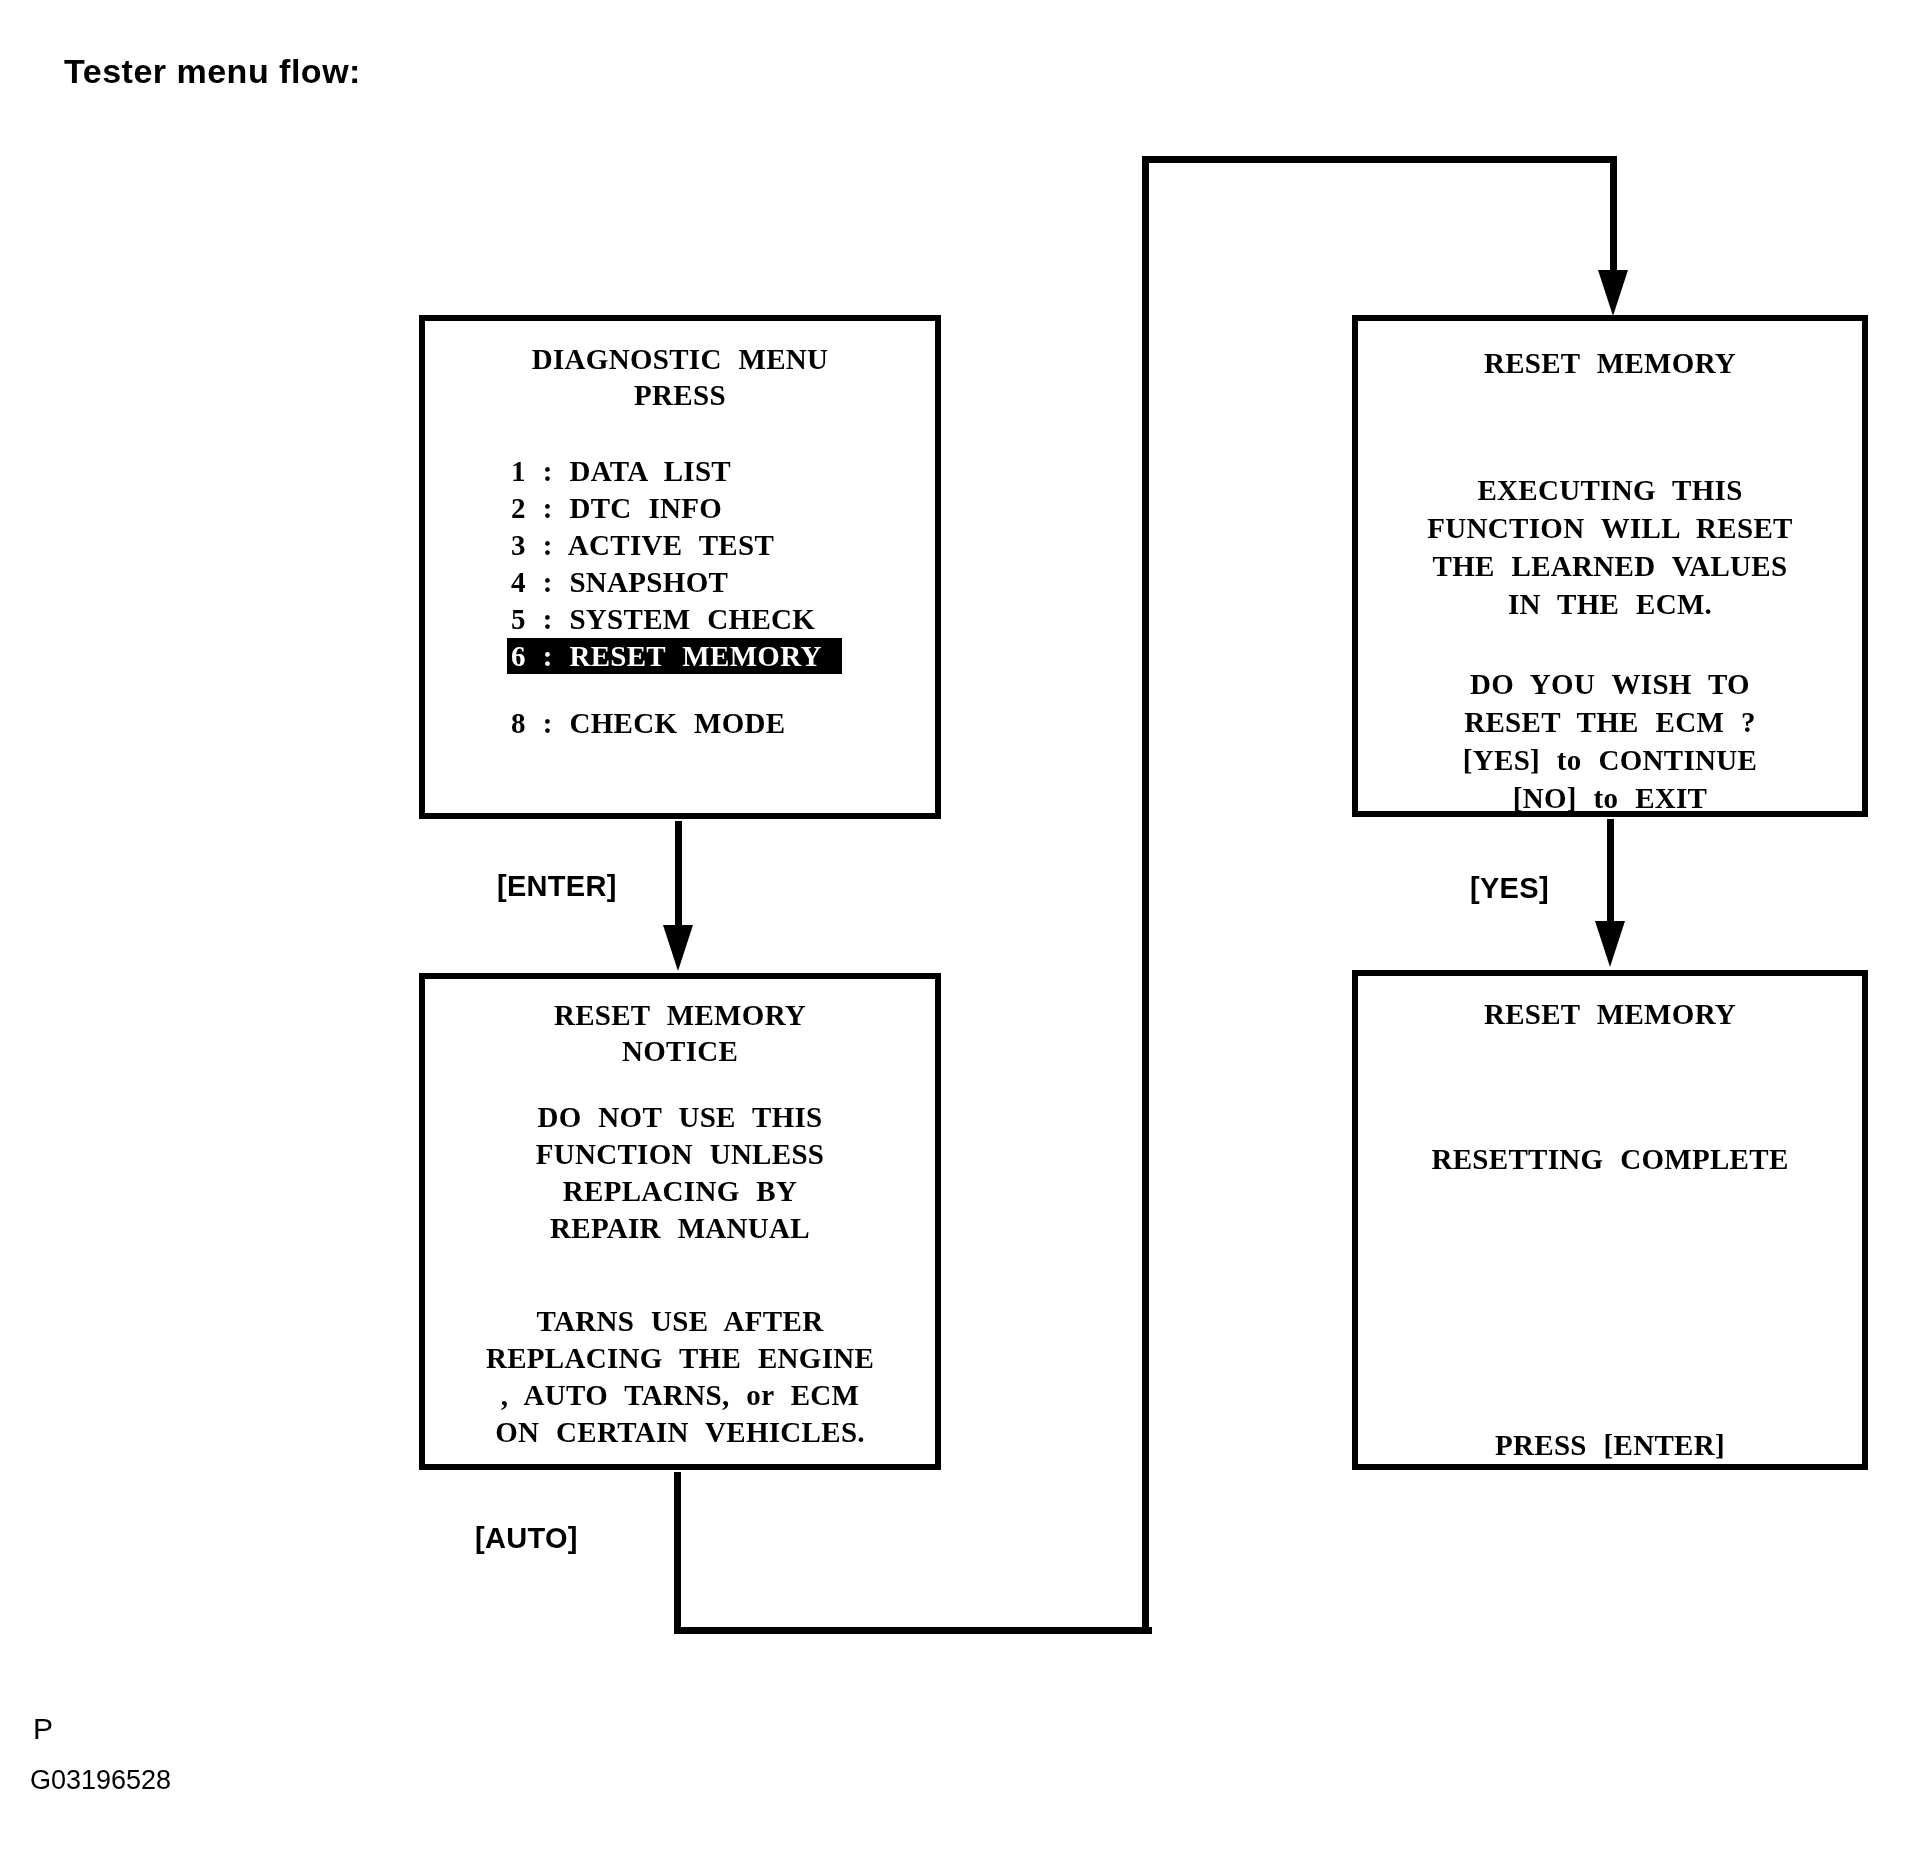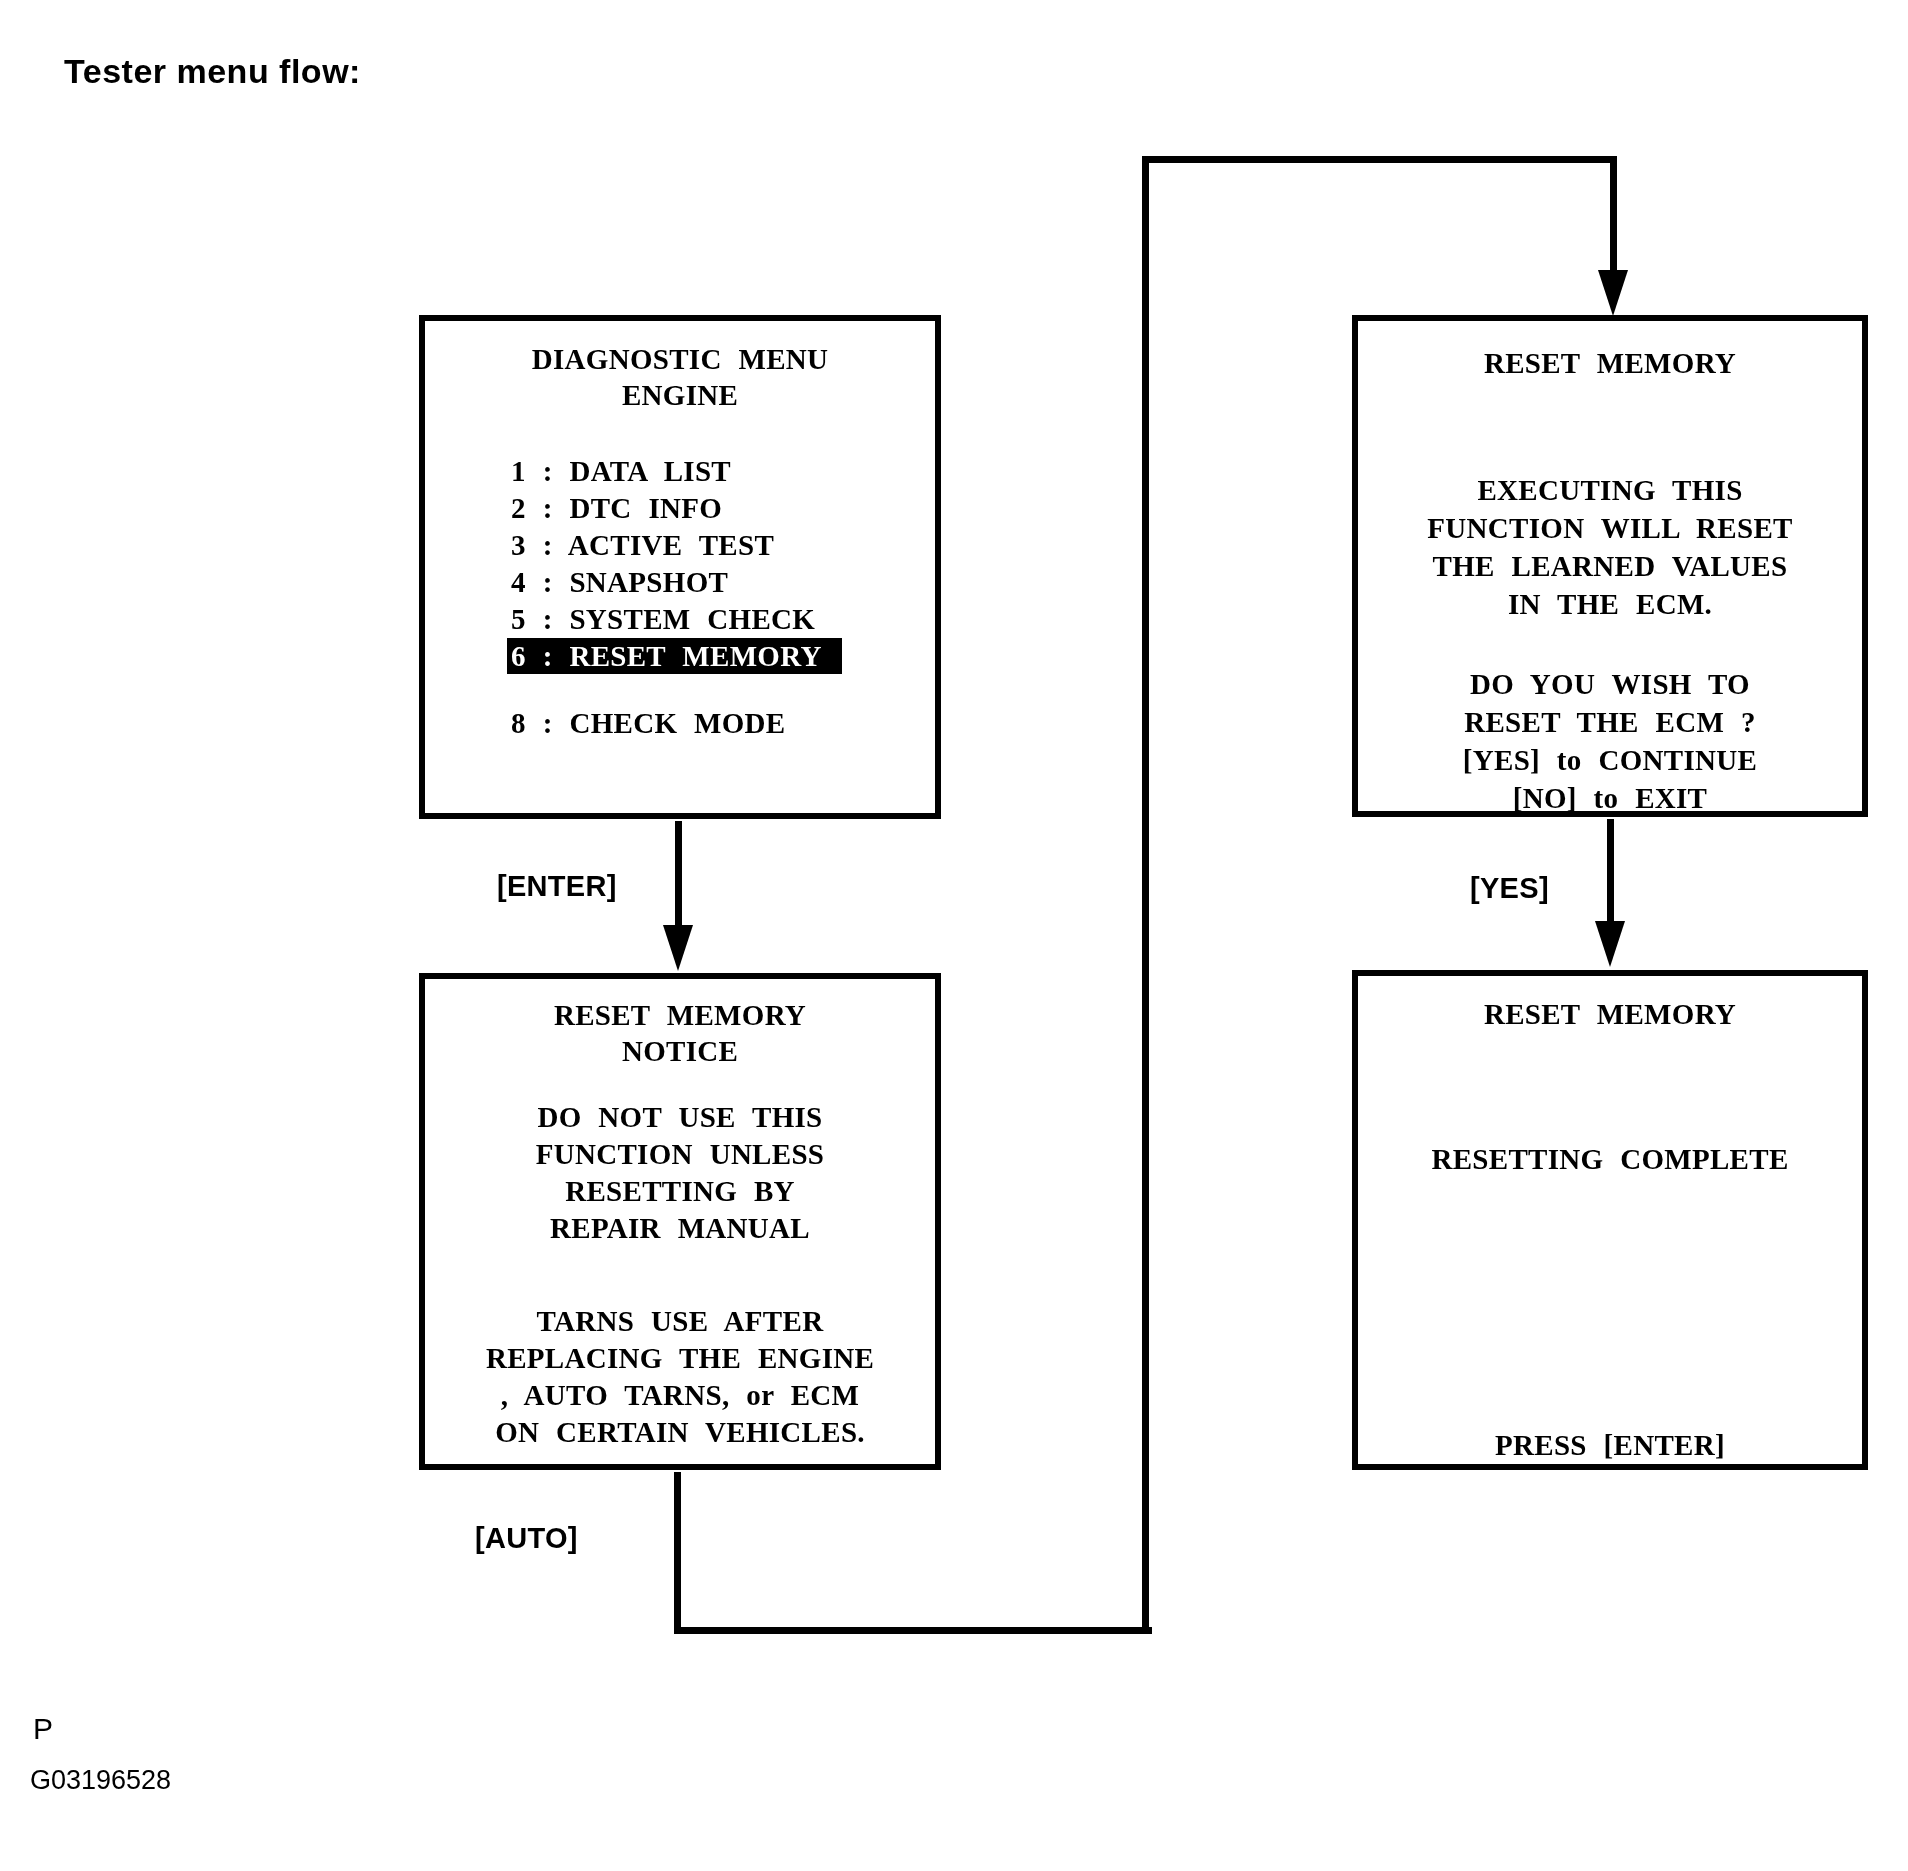--- a/index.html
+++ b/index.html
@@ -101,21 +101,21 @@
 </head>
 <body>
 
 <div class="canvas">
 
   <div class="page-title">Tester menu flow:</div>
 
   <div class="box box1">
     <div class="screen-heading">
       <div>DIAGNOSTIC MENU</div>
-      <div>ENGINE</div>
+      <div>PRESS</div>
     </div>
     <div class="menu">
       <div class="menu-item">1 : DATA LIST</div>
       <div class="menu-item">2 : DTC INFO</div>
       <div class="menu-item">3 : ACTIVE TEST</div>
       <div class="menu-item">4 : SNAPSHOT</div>
       <div class="menu-item">5 : SYSTEM CHECK</div>
       <div class="menu-item"><span class="hl">6 : RESET MEMORY</span></div>
       <div class="menu-item gap-before">8 : CHECK MODE</div>
     </div>
@@ -138,21 +138,21 @@
   </div>
 
   <div class="box box3">
     <div class="screen-heading">
       <div>RESET MEMORY</div>
       <div>NOTICE</div>
     </div>
     <div class="body-block b1">
       <div>DO NOT USE THIS</div>
       <div>FUNCTION UNLESS</div>
-      <div>RESETTING BY</div>
+      <div>REPLACING BY</div>
       <div>REPAIR MANUAL</div>
     </div>
     <div class="body-block b2">
       <div>TARNS USE AFTER</div>
       <div>REPLACING THE ENGINE</div>
       <div>, AUTO TARNS, or ECM</div>
       <div>ON CERTAIN VEHICLES.</div>
     </div>
   </div>
 

